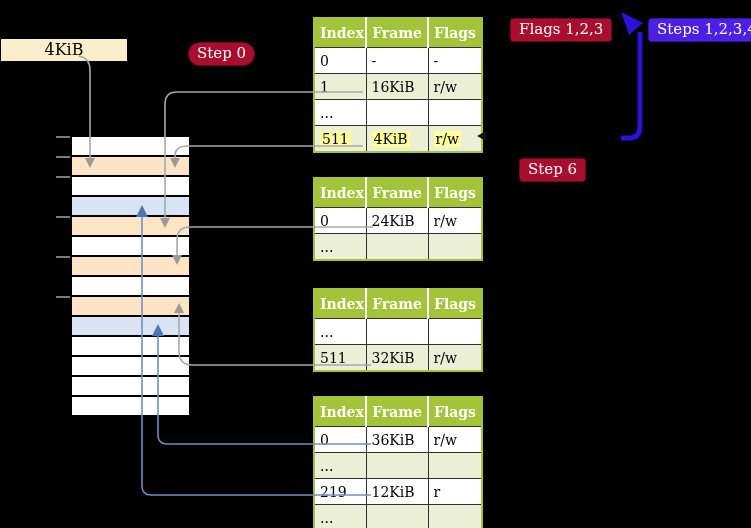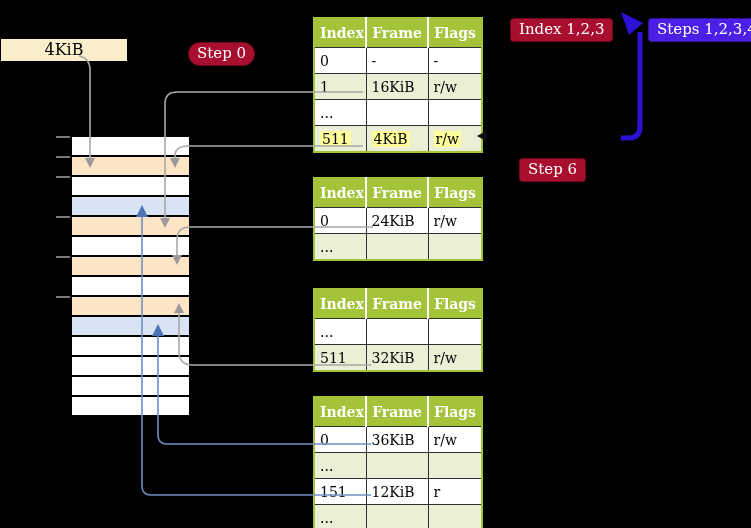--- a/index.html
+++ b/index.html
@@ -42,21 +42,21 @@
              pointer-events:none; z-index:10; }
 </style>
 </head>
 <body>
 
 <div id="stage">
 
   <div id="label-4kib">4KiB</div>
 
   <div class="badge" style="left: 188px; top: 42px; background: rgb(168, 15, 46); border-radius: 12px;">Step 0</div>
-  <div class="badge" style="left: 510px; top: 18px; background: rgb(168, 15, 46);">Index 1,2,3</div>
+  <div class="badge" style="left: 510px; top: 18px; background: rgb(168, 15, 46);">Flags 1,2,3</div>
   <div class="badge" style="left: 648px; top: 18px; background: rgb(75, 31, 230);">Steps 1,2,3,4</div>
   <div class="badge" style="left: 519px; top: 158px; background: rgb(168, 15, 46);">Step 6</div>
 
   <div id="mem-strip">
       <div class="mem-row c-white"></div>
       <div class="mem-row c-peach"></div>
       <div class="mem-row c-white"></div>
       <div class="mem-row c-blue"></div>
       <div class="mem-row c-peach"></div>
       <div class="mem-row c-white"></div>
@@ -183,21 +183,21 @@
           <td>0</td>
           <td>36KiB</td>
           <td>r/w</td>
         </tr>
         <tr class="shaded">
           <td>...</td>
           <td></td>
           <td></td>
         </tr>
         <tr>
-          <td>151</td>
+          <td>219</td>
           <td>12KiB</td>
           <td>r</td>
         </tr>
         <tr class="shaded">
           <td>...</td>
           <td></td>
           <td></td>
         </tr>
       </tbody>
     </table>

